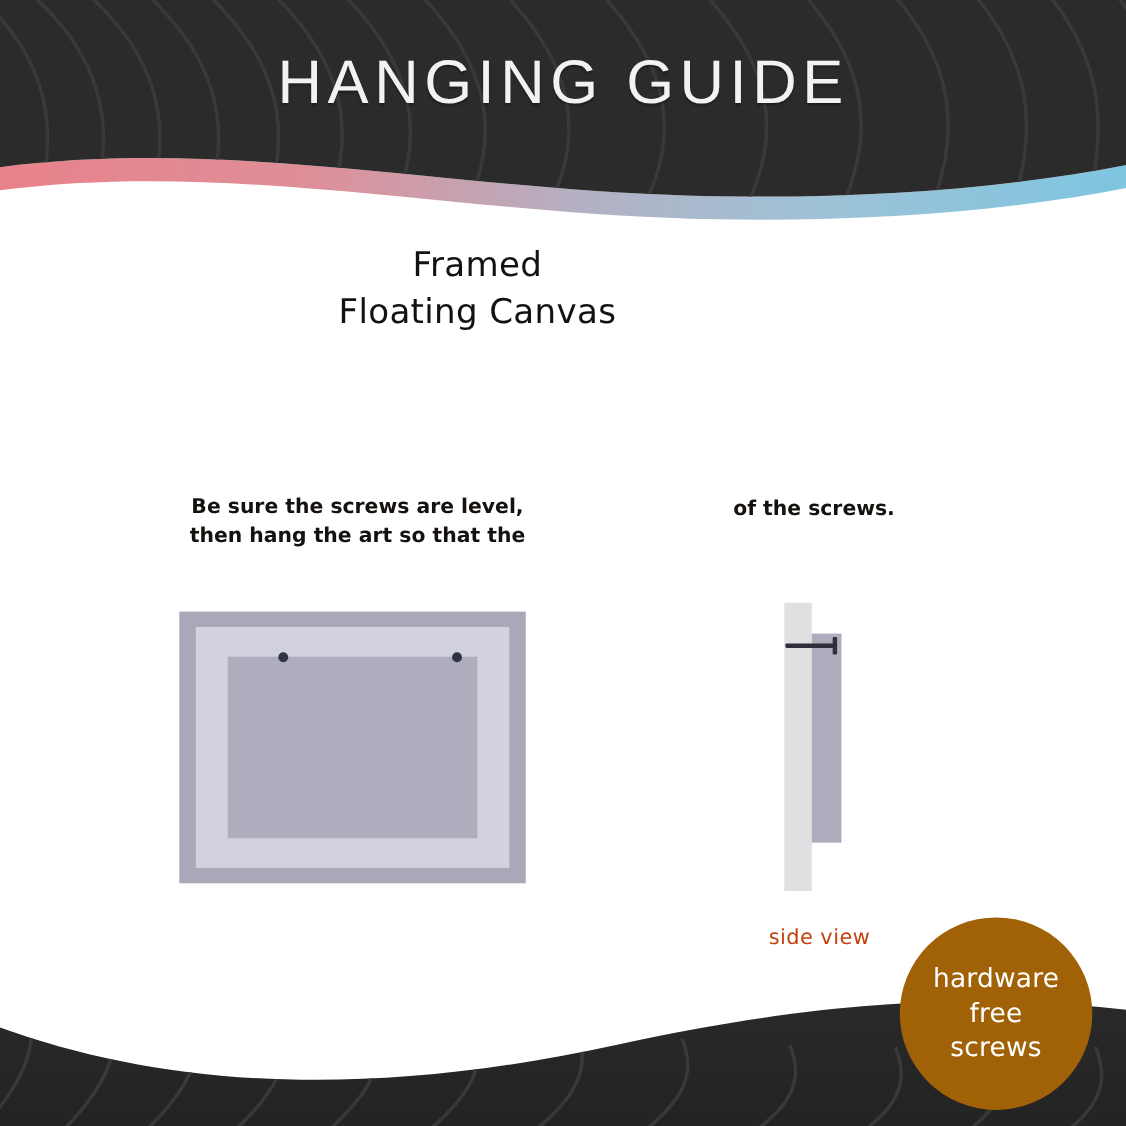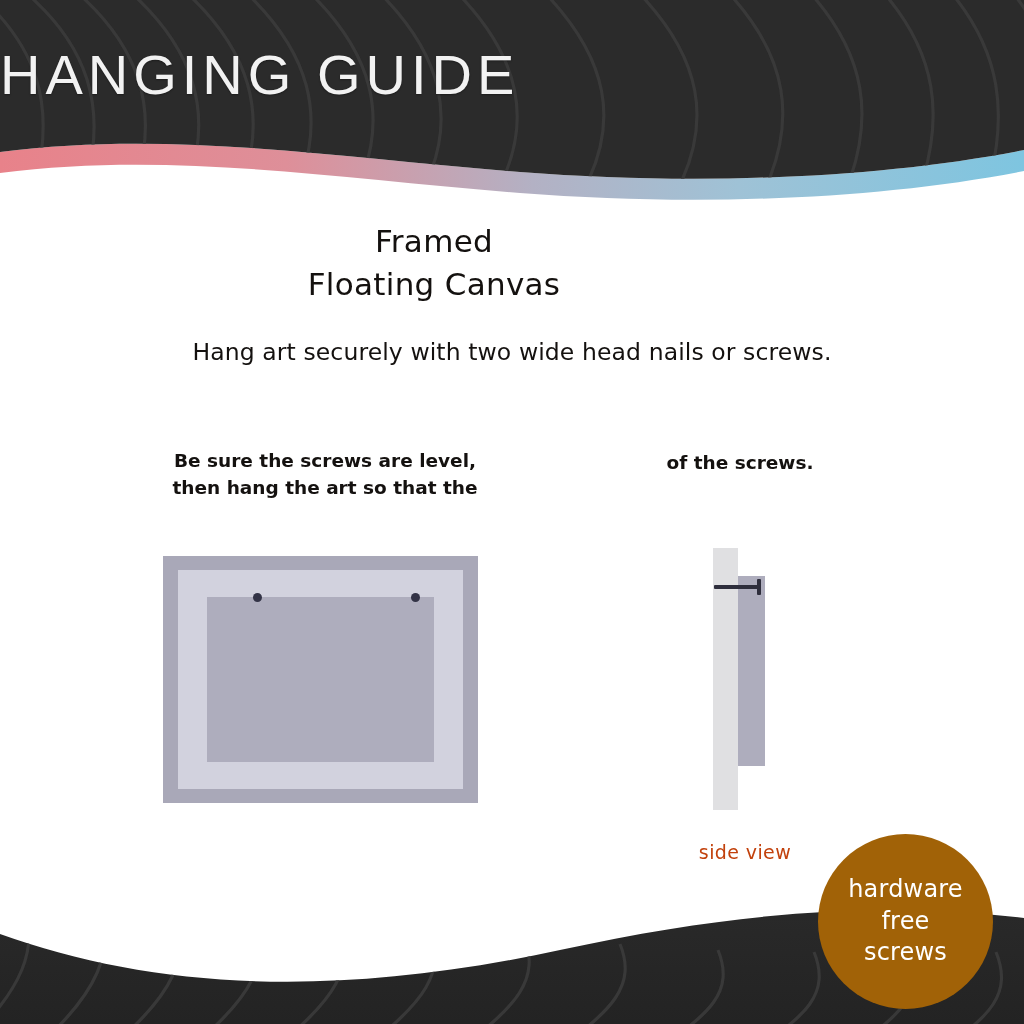--- a/index.html
+++ b/index.html
@@ -27,21 +27,21 @@
     height: 1024px;
     pointer-events: none;
   }
 
   
   #header-title {
     position: absolute;
     left: 0;
     top: 46px;
     width: 1024px;
-    text-align: left;
+    text-align: center;
     color: #f2f2f2;
     font-family: "Liberation Sans", sans-serif;
     font-size: 56px;
     font-weight: 300;
     letter-spacing: 5px;
     line-height: 1.05;
     z-index: 5;
     text-shadow: 0 1px 2px rgba(0,0,0,0.35);
   }
 
@@ -305,21 +305,20 @@
     </g>
   </svg>
 
   <div id="header-title">HANGING GUIDE</div>
 
   <div id="product-heading">
     <span class="line">Framed</span>
     <span class="line">Floating Canvas</span>
   </div>
 
-  <div id="intro-line">Hang art securely with two wide head nails or screws.</div>
 
   <div class="caption" id="caption-front">
     <span class="line">Be sure the screws are level,</span>
     <span class="line">then hang the art so that the</span>
   </div>
 
   <div class="caption" id="caption-side">
     <span class="line">of the screws.</span>
   </div>
 

